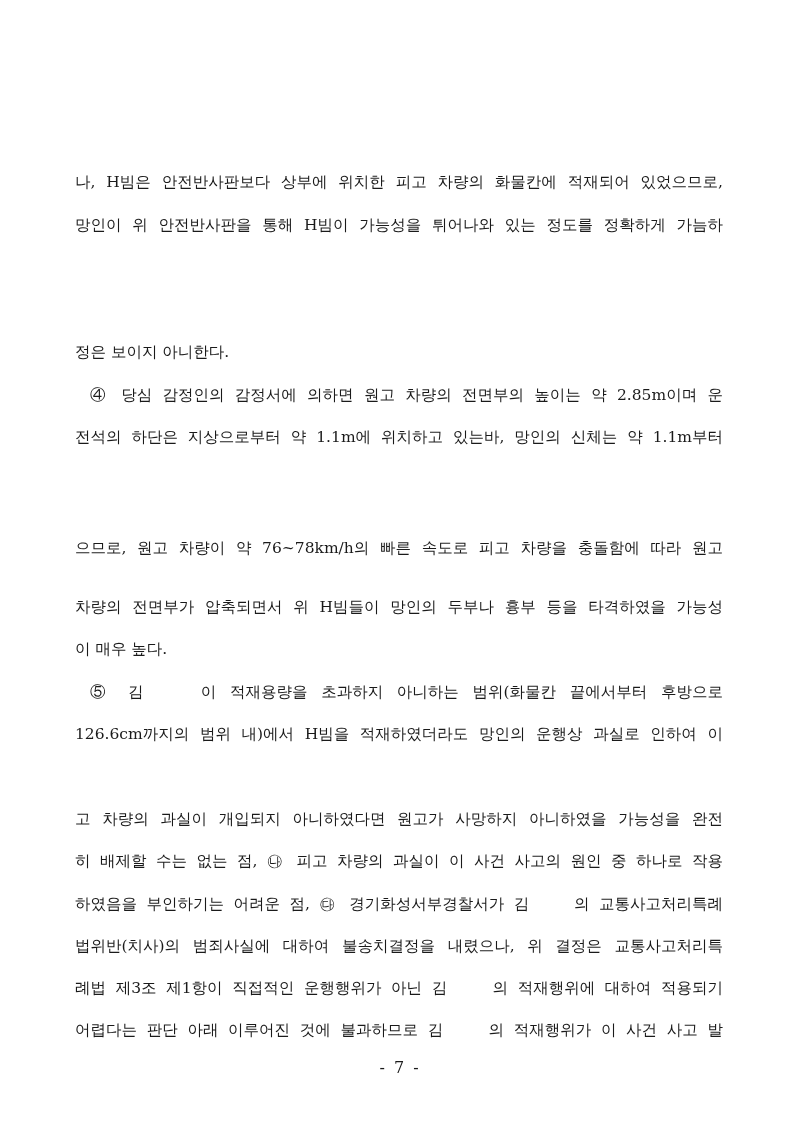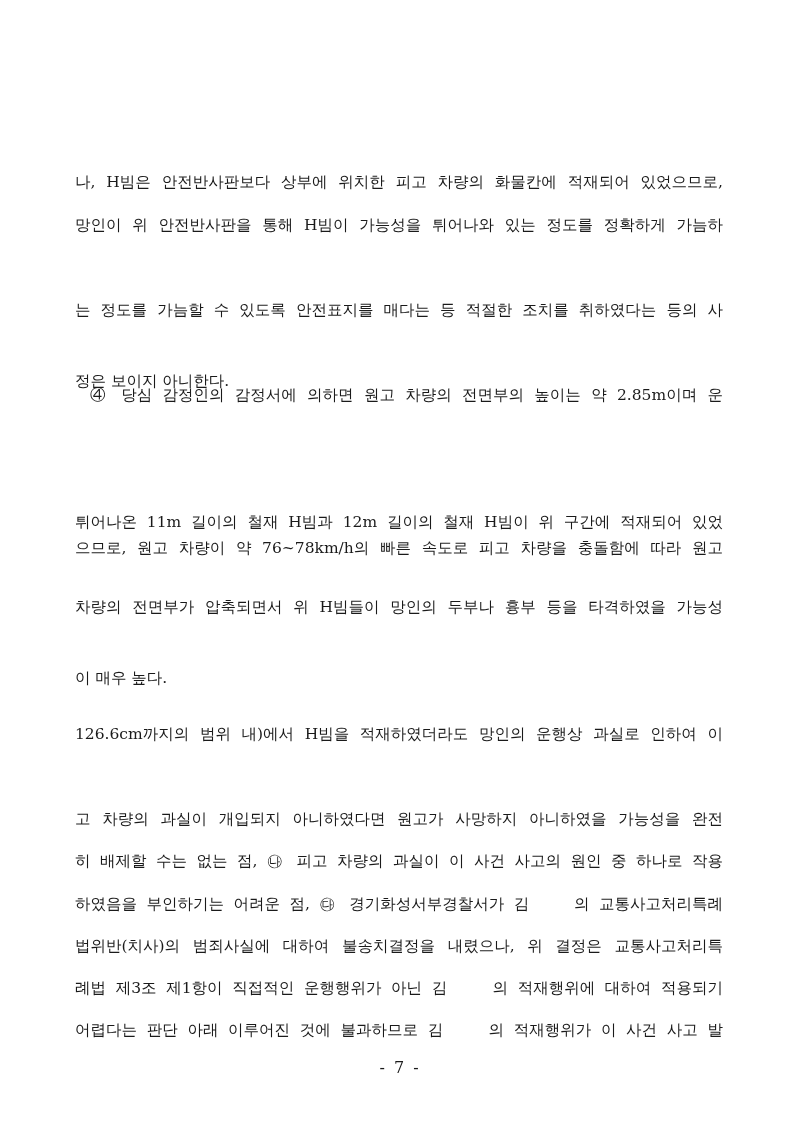--- a/index.html
+++ b/index.html
@@ -25,21 +25,20 @@
       left: 75px;
       width: 648px;
       font-size: 15.5px;
       line-height: 20px;
       white-space: nowrap;
       text-align: justify;
       text-align-last: justify;
     }
     .line.last {
       text-align-last: left;
-      margin-top: 29px;
     }
     .line.indent {
       left: 90px;
       width: 633px;
     }
     .page-number {
       position: absolute;
       top: 1058px;
       left: 0;
       width: 800px;
@@ -47,29 +46,29 @@
       font-size: 16px;
       letter-spacing: 2px;
     }
   </style>
 </head>
 <body>
 
 <div class="page">
   <div class="line" style="top:172px">나, H빔은 안전반사판보다 상부에 위치한 피고 차량의 화물칸에 적재되어 있었으므로,</div>
   <div class="line" style="top:215px">망인이 위 안전반사판을 통해 H빔이 가능성을 튀어나와 있는 정도를 정확하게 가늠하</div>
-  <div class="line" style="top:300px">는 정도를 가늠할 수 있도록 안전표지를 매다는 등 적절한 조치를 취하였다는 등의 사</div>
   <div class="line last" style="top:342px">정은 보이지 아니한다.</div>
 
   <div class="line indent" style="top:385px">④ 당심 감정인의 감정서에 의하면 원고 차량의 전면부의 높이는 약 2.85m이며 운</div>
-  <div class="line" style="top:512px">튀어나온 11m 길이의 철재 H빔과 12m 길이의 철재 H빔이 위 구간에 적재되어 있었</div>
+  <div class="line" style="top:427px">전석의 하단은 지상으로부터 약 1.1m에 위치하고 있는바, 망인의 신체는 약 1.1m부터</div>
   <div class="line" style="top:538px">으므로, 원고 차량이 약 76~78km/h의 빠른 속도로 피고 차량을 충돌함에 따라 원고</div>
   <div class="line" style="top:597px">차량의 전면부가 압축되면서 위 H빔들이 망인의 두부나 흉부 등을 타격하였을 가능성</div>
   <div class="line last" style="top:639px">이 매우 높다.</div>
 
+  <div class="line indent" style="top:682px">⑤ 김　　이 적재용량을 초과하지 아니하는 범위(화물칸 끝에서부터 후방으로</div>
   <div class="line" style="top:724px">126.6cm까지의 범위 내)에서 H빔을 적재하였더라도 망인의 운행상 과실로 인하여 이</div>
   <div class="line" style="top:809px">고 차량의 과실이 개입되지 아니하였다면 원고가 사망하지 아니하였을 가능성을 완전</div>
   <div class="line" style="top:851px">히 배제할 수는 없는 점, ㉯ 피고 차량의 과실이 이 사건 사고의 원인 중 하나로 작용</div>
   <div class="line" style="top:894px">하였음을 부인하기는 어려운 점, ㉰ 경기화성서부경찰서가 김　　의 교통사고처리특례</div>
   <div class="line" style="top:936px">법위반(치사)의 범죄사실에 대하여 불송치결정을 내렸으나, 위 결정은 교통사고처리특</div>
   <div class="line" style="top:978px">례법 제3조 제1항이 직접적인 운행행위가 아닌 김　　의 적재행위에 대하여 적용되기</div>
   <div class="line" style="top:1020px">어렵다는 판단 아래 이루어진 것에 불과하므로 김　　의 적재행위가 이 사건 사고 발</div>
 
   <div class="page-number">- 7 -</div>
 </div>

